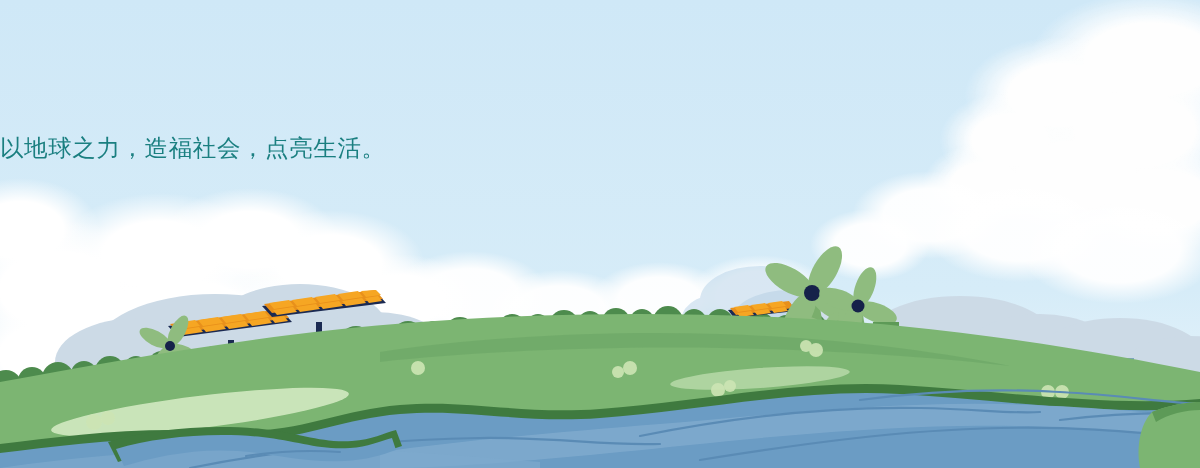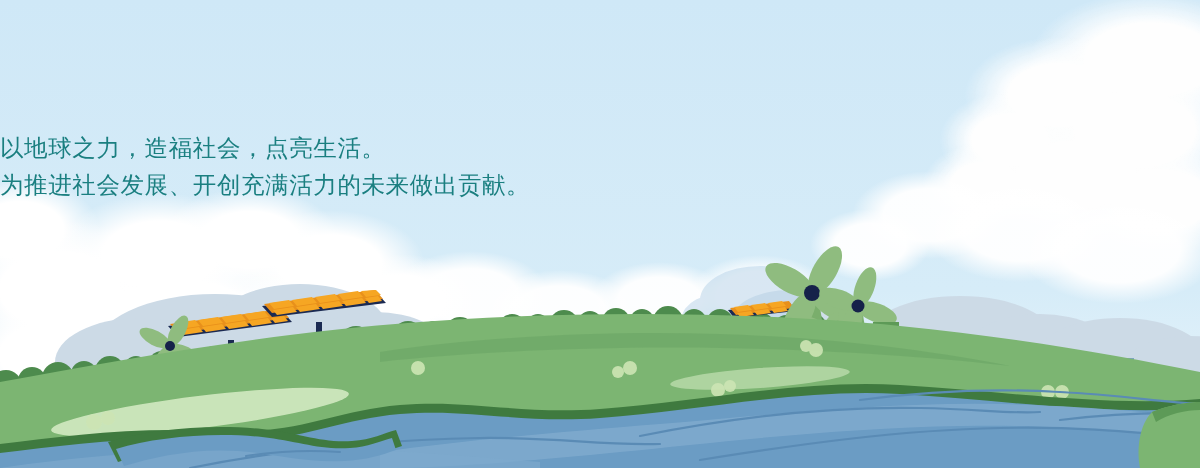--- a/index.html
+++ b/index.html
@@ -363,16 +363,15 @@
              C1136,448 1140,424 1152,412 Z" fill="#7cb572"></path>
     <path d="M1152,412 C1172,404 1192,402 1200,402 L1200,410
              C1186,410 1168,414 1156,422 Z" fill="#5d9a57"></path>
 
     <path d="M0,468 L0,440 C40,434 90,432 140,436 C170,438 190,444 200,452
              C180,460 140,466 100,468 Z" fill="#7cb572" opacity="0"></path>
   </svg>
 
   <div id="tagline">
     <span class="tagline-line">以地球之力，造福社会，点亮生活。</span>
-    <span class="tagline-line">为推进社会发展、开创充满活力的未来做出贡献。</span>
   </div>
 
 </div>
 
 </body></html>

